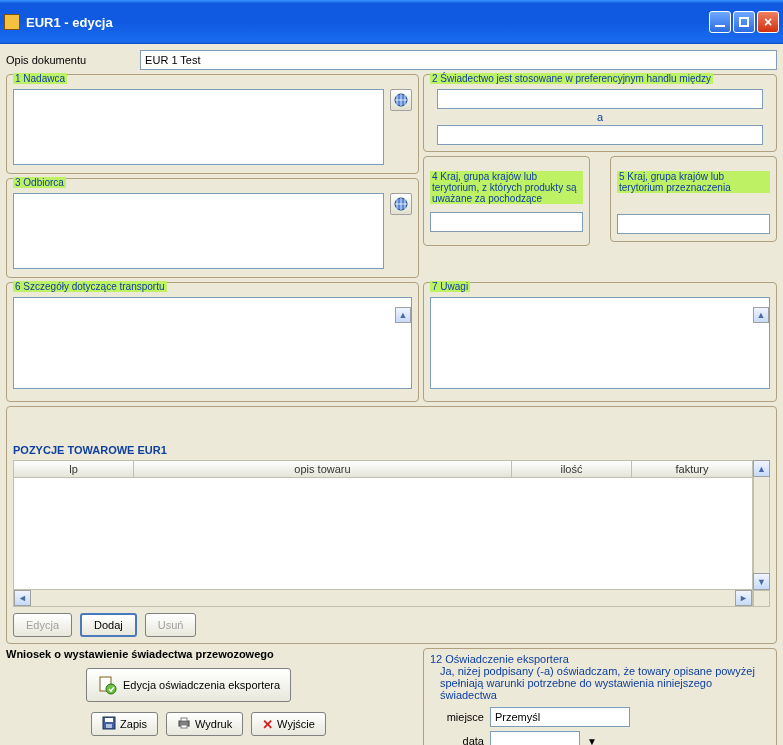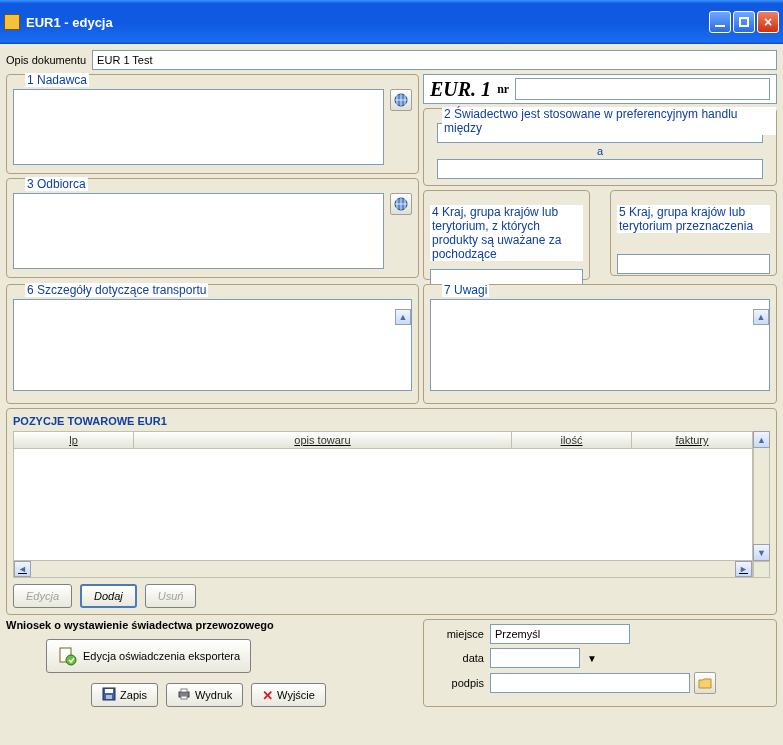--- a/index.html
+++ b/index.html
@@ -46,41 +46,41 @@
   .winbtn .glyph-min { width:10px; height:2px; background:#fff; margin-top:8px;}
   .winbtn .glyph-max { width:10px; height:10px; border:2px solid #fff; }
   .winbtn .glyph-x { font-size:14px; line-height:1; }
 
   .client {
     padding: 6px;
     height: calc(745px - 28px);
   }
 
   
-  .row-opis { display:flex; align-items:center; margin-bottom:4px;}
+  .row-opis { display:flex; align-items:center; margin-bottom:4px;gap:48px;}
   .row-opis label { color:#000; margin-right:6px; }
   .row-opis input {
     flex:1; height:20px; border:1px solid #7f9db9;
     padding:0 4px; font: inherit;
   }
 
   
   .box {
     border:1px solid #b0a080;
     border-radius:4px;
     background:#ece9d8;
     position:relative;
     padding:6px;
   }
   .box .boxlabel {
     position:absolute;
-    top:-2px; left:18px;
+    top:-2px; left:6px;
     color:#1040a0;
-    font-size:12px;
-    background:#ffffff;
+    font-size:10px;
+    background:#bef264;
     padding:0 2px;
   }
 
   
   .topgrid { display:flex; gap:4px; margin-bottom:4px;}
   .leftcol { flex:1; display:flex; flex-direction:column; gap:4px;}
   .rightcol { width:354px; display:flex; flex-direction:column; gap:4px;}
 
   textarea {
     width:100%; resize:none; border:1px solid #7f9db9;
@@ -136,21 +136,21 @@
     background:linear-gradient(to bottom,#f0f4ff,#c7daf7);
     display:flex; align-items:center; justify-content:center;
     color:#4a6aa0; font-size:9px;
   }
 
   
   .pozycje {
     border:1px solid #b0a080; border-radius:4px;
     padding:6px; margin-bottom:4px;
   }
-  .pozycje-title { color:#1040a0; font-weight:bold; margin-bottom:4px;}
+  .pozycje-title { color:#1040a0; font-weight:bold; margin-bottom:4px;margin-top:31px;}
   .gridhead {
     display:flex; background:linear-gradient(to bottom,#fff,#e4e4d8);
     border:1px solid #c0c0b0;
   }
   .gridhead div {
     border-right:1px solid #c0c0b0;
     padding:2px 6px; text-align:center;
     color:#333;
   }
   .gridhead .c-lp { width:120px;}
@@ -169,40 +169,40 @@
   }
   .hscroll .sbtn {
     width:17px; height:16px;
     background:linear-gradient(to bottom,#f0f4ff,#c7daf7);
     border:1px solid #a0a0a0;
     display:flex; align-items:center; justify-content:center;
     color:#4a6aa0; font-size:9px;
   }
   .hscroll .track { flex:1; }
 
-  .rowbtns { margin-top:6px; display:flex; gap:8px;font-style:italic;}
+  .rowbtns { margin-top:6px; display:flex; gap:8px;}
   .btn {
     height:24px; padding:0 12px;
     border:1px solid #808080; border-radius:3px;
     background:linear-gradient(to bottom,#fff,#e8e8dc);
     font:inherit; cursor:default;
     display:inline-flex; align-items:center; gap:4px;
   }
   .btn.disabled { color:#a0a0a0; }
   .btn.primary { border:2px solid #4a7abc; }
 
   
   .bottom { display:flex; gap:12px; }
   .bottom-left { flex:1; }
   .wniosek-title { color:#000; font-weight:bold; margin-bottom:8px;}
   .edycja-btn {
     border:1px solid #808080; border-radius:3px;
     background:linear-gradient(to bottom,#fff,#e8e8dc);
     padding:6px 10px; display:inline-flex; align-items:center; gap:6px;
-    margin-left:40px;
+    margin-left:80px;
   }
   .edycja-btn .ic { width:20px; height:20px; display:inline-flex; align-items:center; justify-content:center;}
 
   .box12 { width:354px; padding-top:14px;}
   .box12 .desc { color:#1040a0; margin-bottom:6px; padding-left:10px;}
   .formrow { display:flex; align-items:center; margin-bottom:4px;}
   .formrow label { width:54px; text-align:right; margin-right:6px; color:#000;}
   .formrow input { height:20px; border:1px solid #7f9db9; font:inherit; padding:0 4px;}
   .formrow .dropbtn {
     width:16px; height:16px; margin-left:4px;
@@ -268,25 +268,20 @@
           <svg viewBox="0 0 16 16">
               <circle cx="8" cy="8" r="6" fill="#5a8ad8" stroke="#204080"></circle>
               <path d="M2 8h12M8 2v12M4 3c0 4 0 6 0 10M12 3c0 4 0 6 0 10" stroke="#fff" fill="none" stroke-width="0.8"></path>
             </svg>
         </div>
       </div>
     </div>
 
     <div class="rightcol">
 
-      <div class="eur-header">
-        <span class="big">EUR. 1</span>
-        <span class="nr">nr</span>
-        <input type="text" value="" style="">
-      </div>
 
       <div class="box" style="padding-top:14px;">
         <div class="boxlabel">2  Świadectwo jest stosowane w preferencyjnym handlu między</div>
         <div class="box2-inputs">
           <input class="input-sm" type="text" value="" style="">
           <div class="a">a</div>
           <input class="input-sm" type="text" value="" style="">
         </div>
       </div>
 
@@ -312,21 +307,21 @@
     <div class="box" style="padding-top:14px; flex:0 0 354px;">
       <div class="boxlabel">7  Uwagi</div>
       <textarea style=""></textarea>
       <div class="scrollbtn">▲</div>
     </div>
   </div>
 
   <div class="pozycje">
     <div class="pozycje-title">POZYCJE TOWAROWE EUR1</div>
     <div style="display:flex;">
-      <div style="flex:1;text-decoration:underline;">
+      <div style="flex:1;">
         <div class="gridhead">
           <div class="c-lp">lp</div>
           <div class="c-opis">opis towaru</div>
           <div class="c-ilosc">ilość</div>
           <div class="c-fakt">faktury</div>
         </div>
         <div class="gridbody"></div>
         <div class="hscroll">
           <div class="sbtn">◄</div>
           <div class="track"></div>
@@ -379,20 +374,22 @@
           <span>Wydruk</span>
         </button>
         <button class="btn">
           <span style="color:#d02020; font-weight:bold; font-size:13px;">✕</span>
           <span>Wyjście</span>
         </button>
       </div>
     </div>
 
     <div class="box box12" style="padding-top:4px;">
+      <div style="color:#1040a0;">12  Oświadczenie eksportera</div>
+      <div class="desc">Ja, niżej podpisany (-a) oświadczam, że towary opisane powyżej spełniają warunki potrzebne do wystawienia niniejszego świadectwa</div>
       <div class="formrow">
         <label>miejsce</label>
         <input type="text" style="width: 140px;" value="Przemyśl">
       </div>
       <div class="formrow">
         <label>data</label>
         <input type="text" style="width: 90px;" value="">
         <div class="dropbtn">▼</div>
       </div>
       <div class="formrow">

